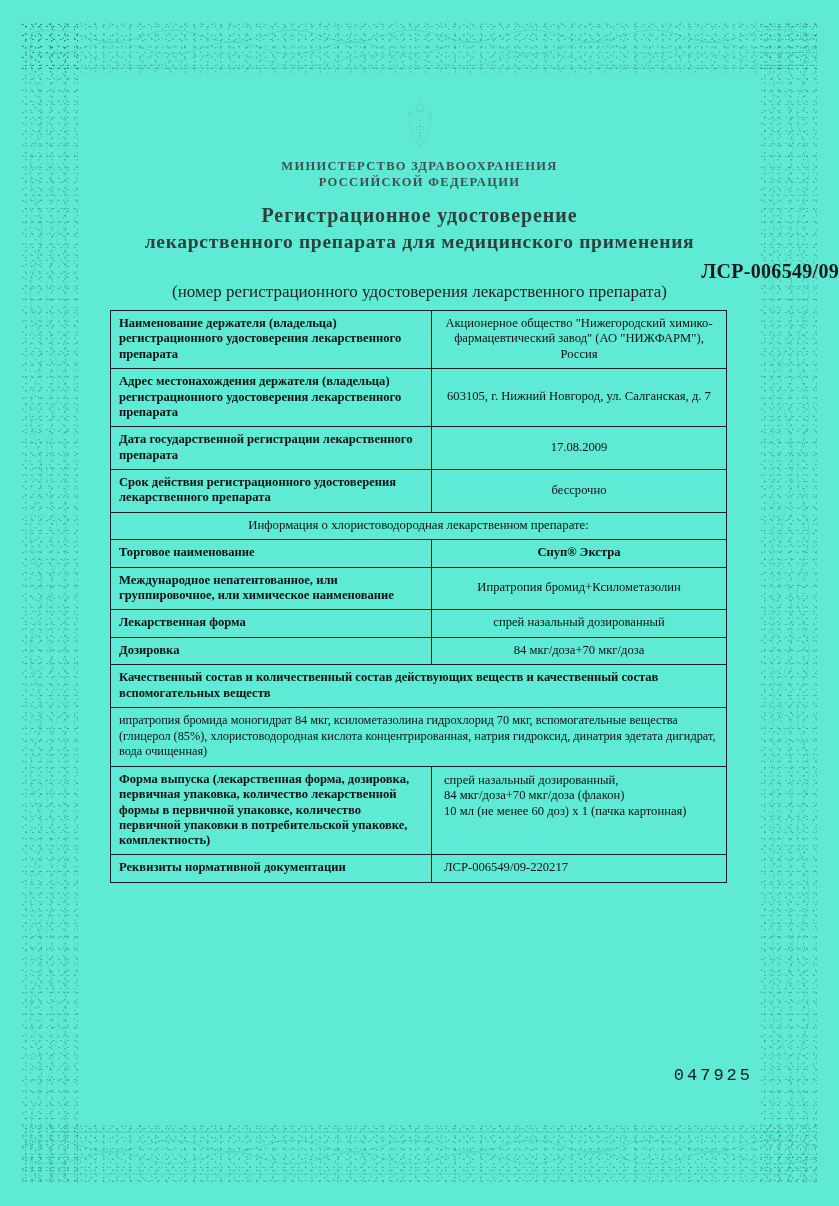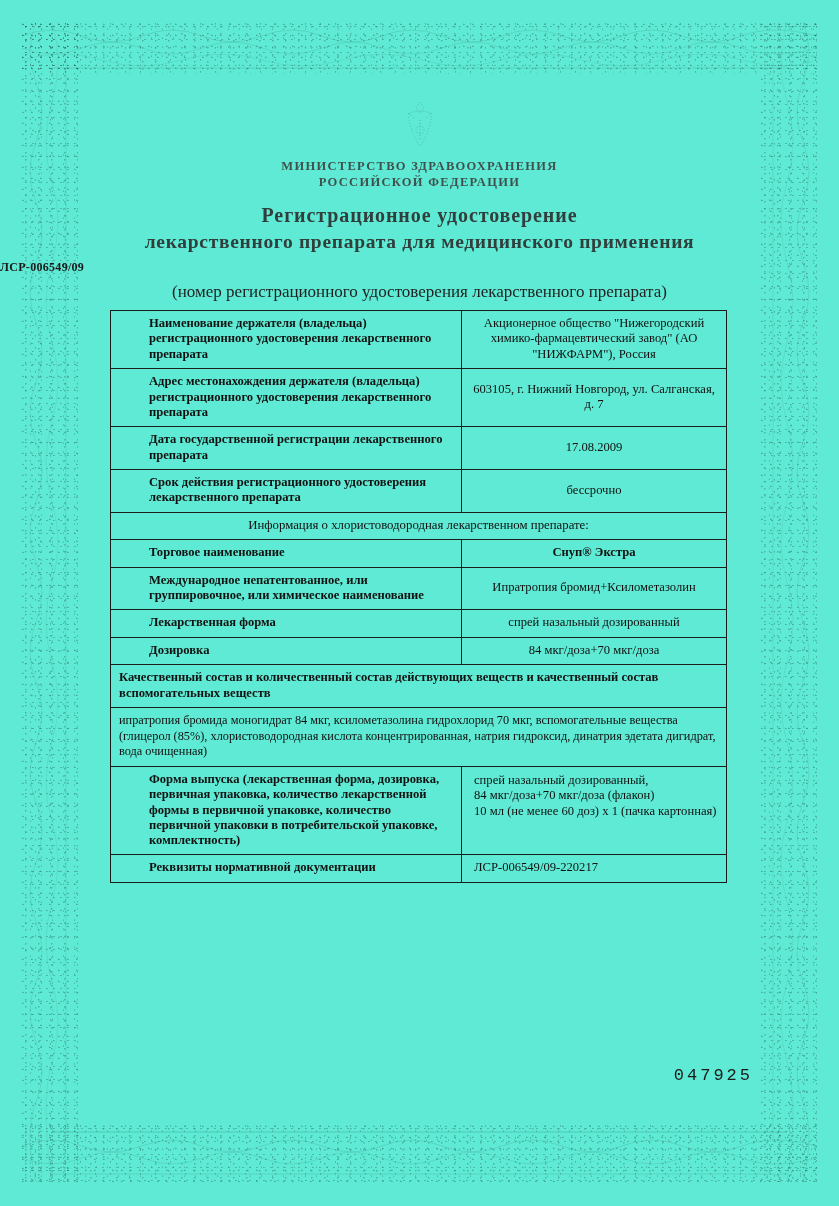--- a/index.html
+++ b/index.html
@@ -102,22 +102,22 @@
     font-size: 19.5px;
     font-weight: bold;
     letter-spacing: 0.7px;
     color: #2c2c2c;
     opacity: .9;
   }
   .reg-number {
     position: absolute;
     left: 0; right: 0;
     top: 260px;
-    text-align: left;
-    font-size: 12px;
+    text-align: right;
+    font-size: 20px;
     font-weight: bold;
     letter-spacing: .3px;
     color: #1a1a1a;
   }
   .reg-caption {
     position: absolute;
     left: 0; right: 0;
     top: 282px;
     text-align: center;
     font-size: 17px;
@@ -137,21 +137,20 @@
     border: 1px solid #1c1c1c;
     padding: 5px 8px 6px 8px;
     vertical-align: middle;
     font-size: 12.6px;
     line-height: 15.4px;
   }
   .cert-table td.label {
     width: 304px;
     font-weight: bold;
     color: #111;
-    padding-left: 38px;
   }
   .cert-table td.value {
     text-align: center;
     font-weight: normal;
     color: #111;
   }
   .cert-table td.value.left {
     text-align: left;
     padding-left: 12px;
   }

